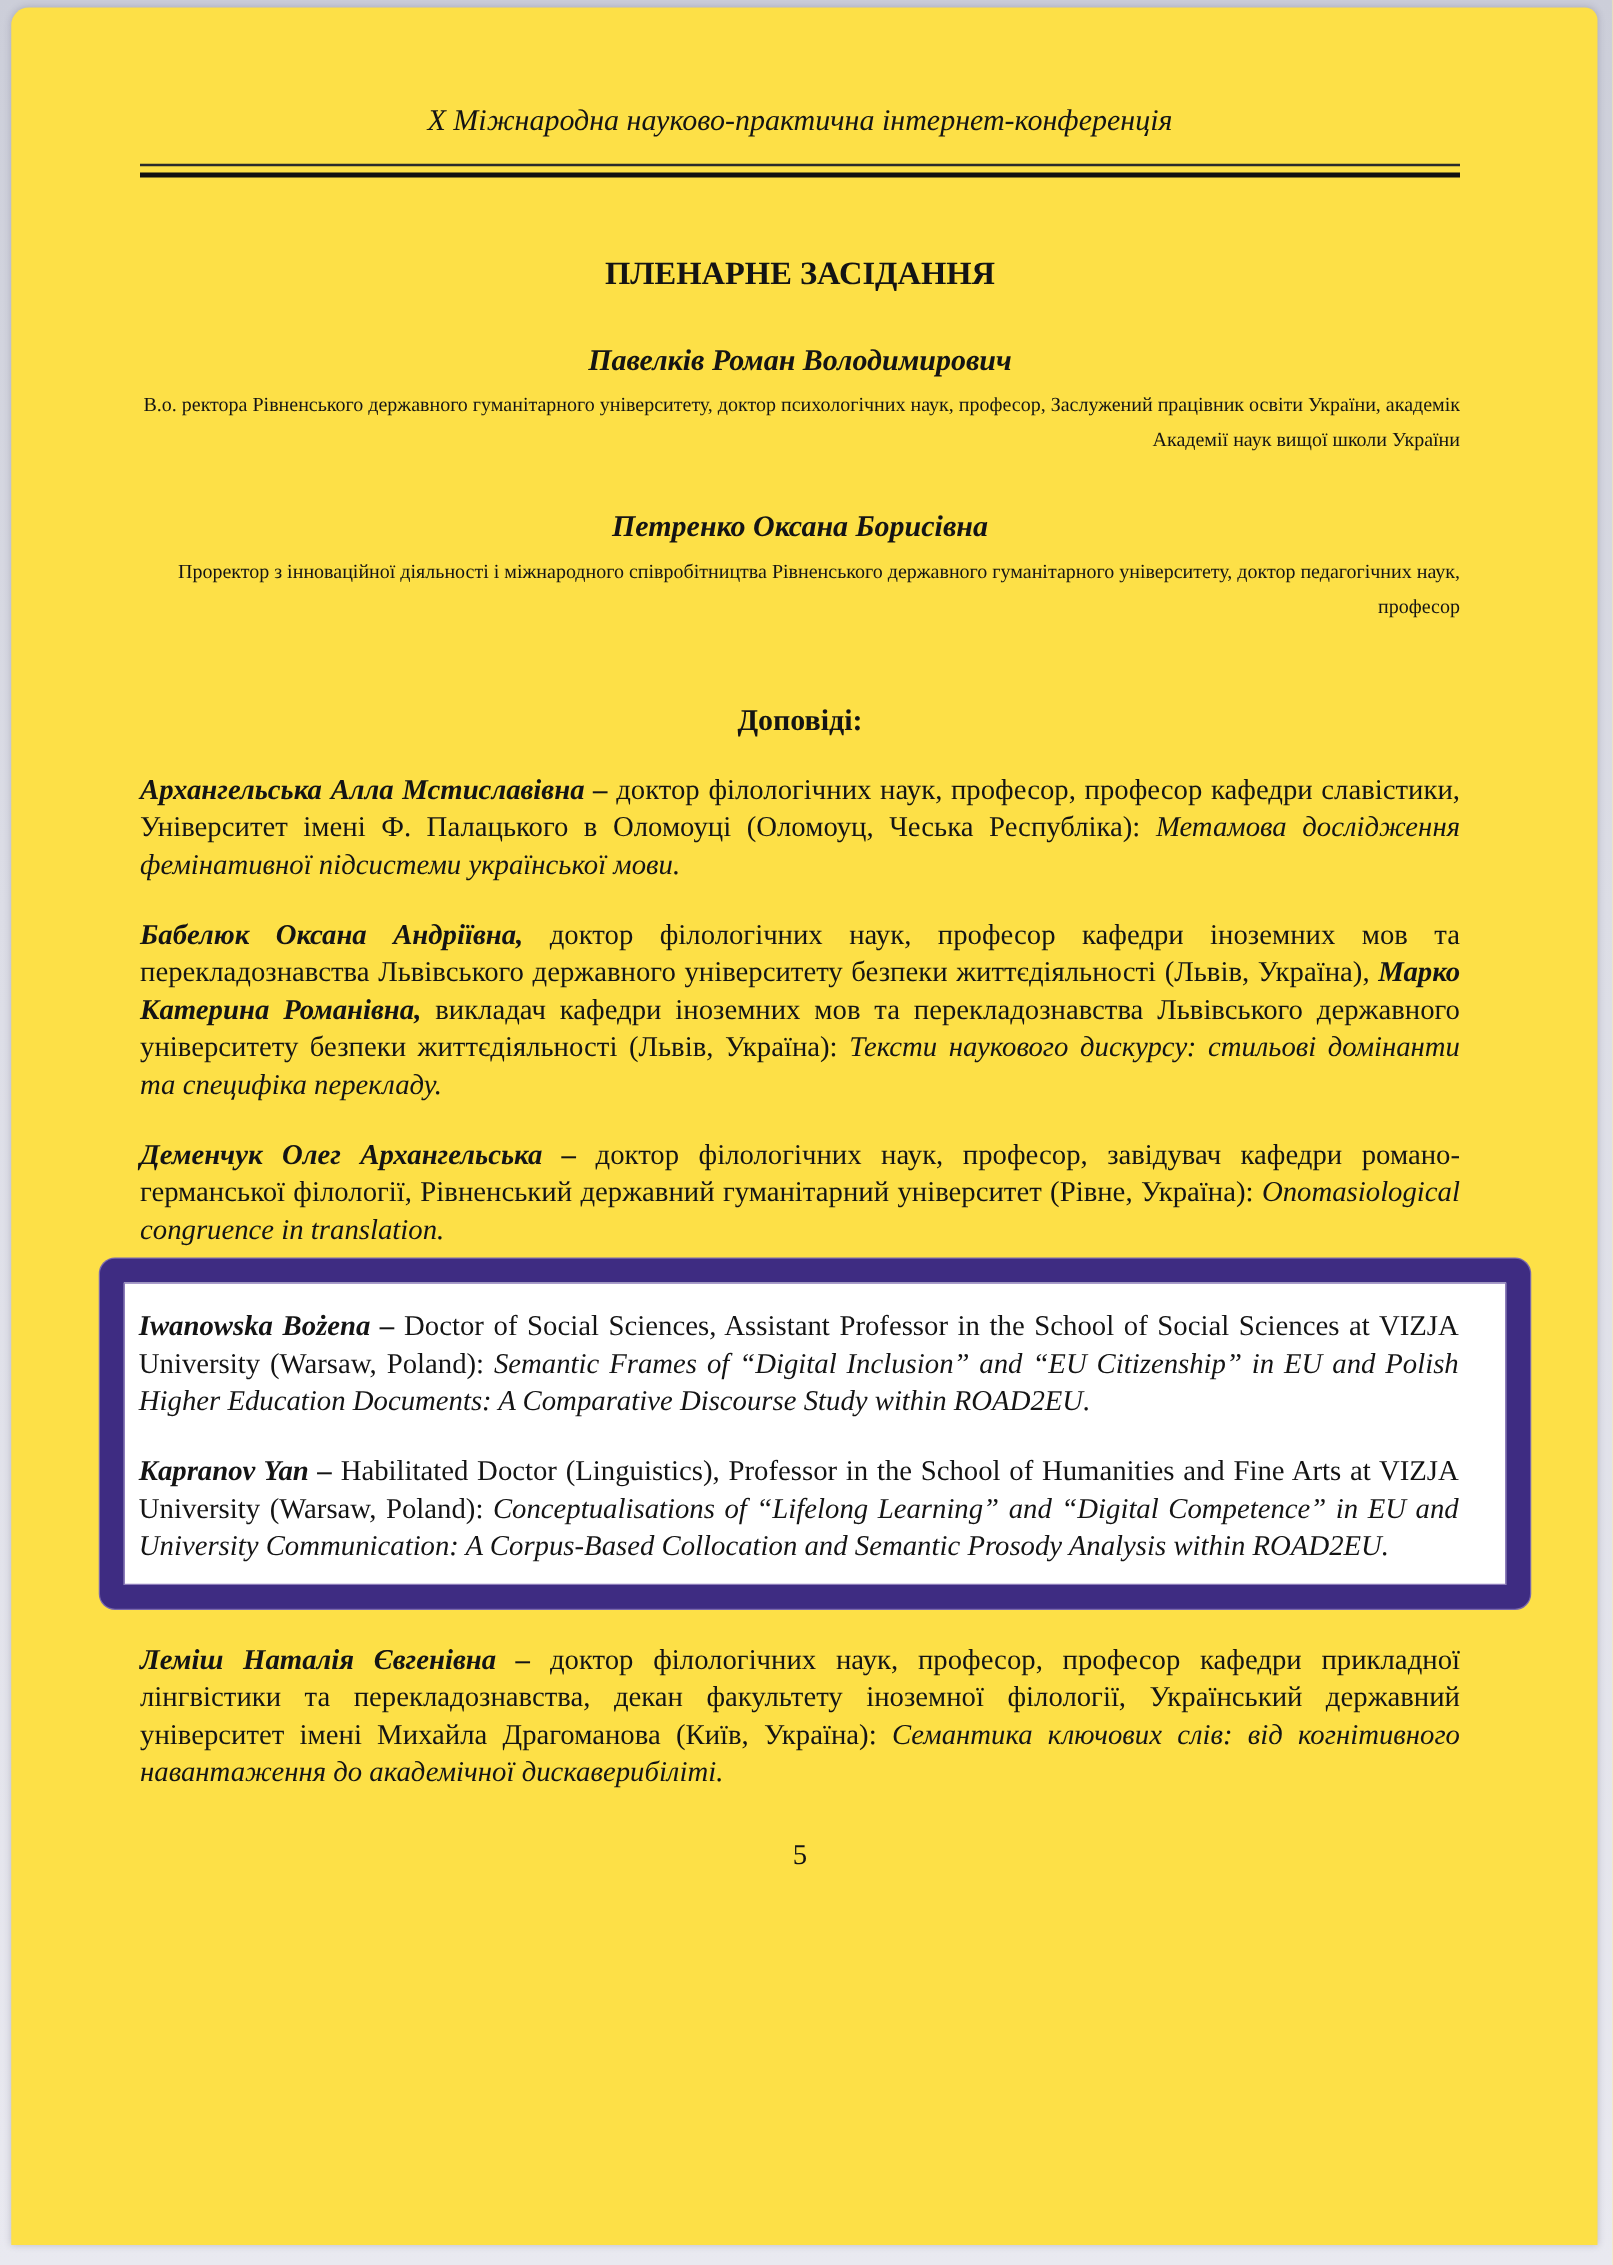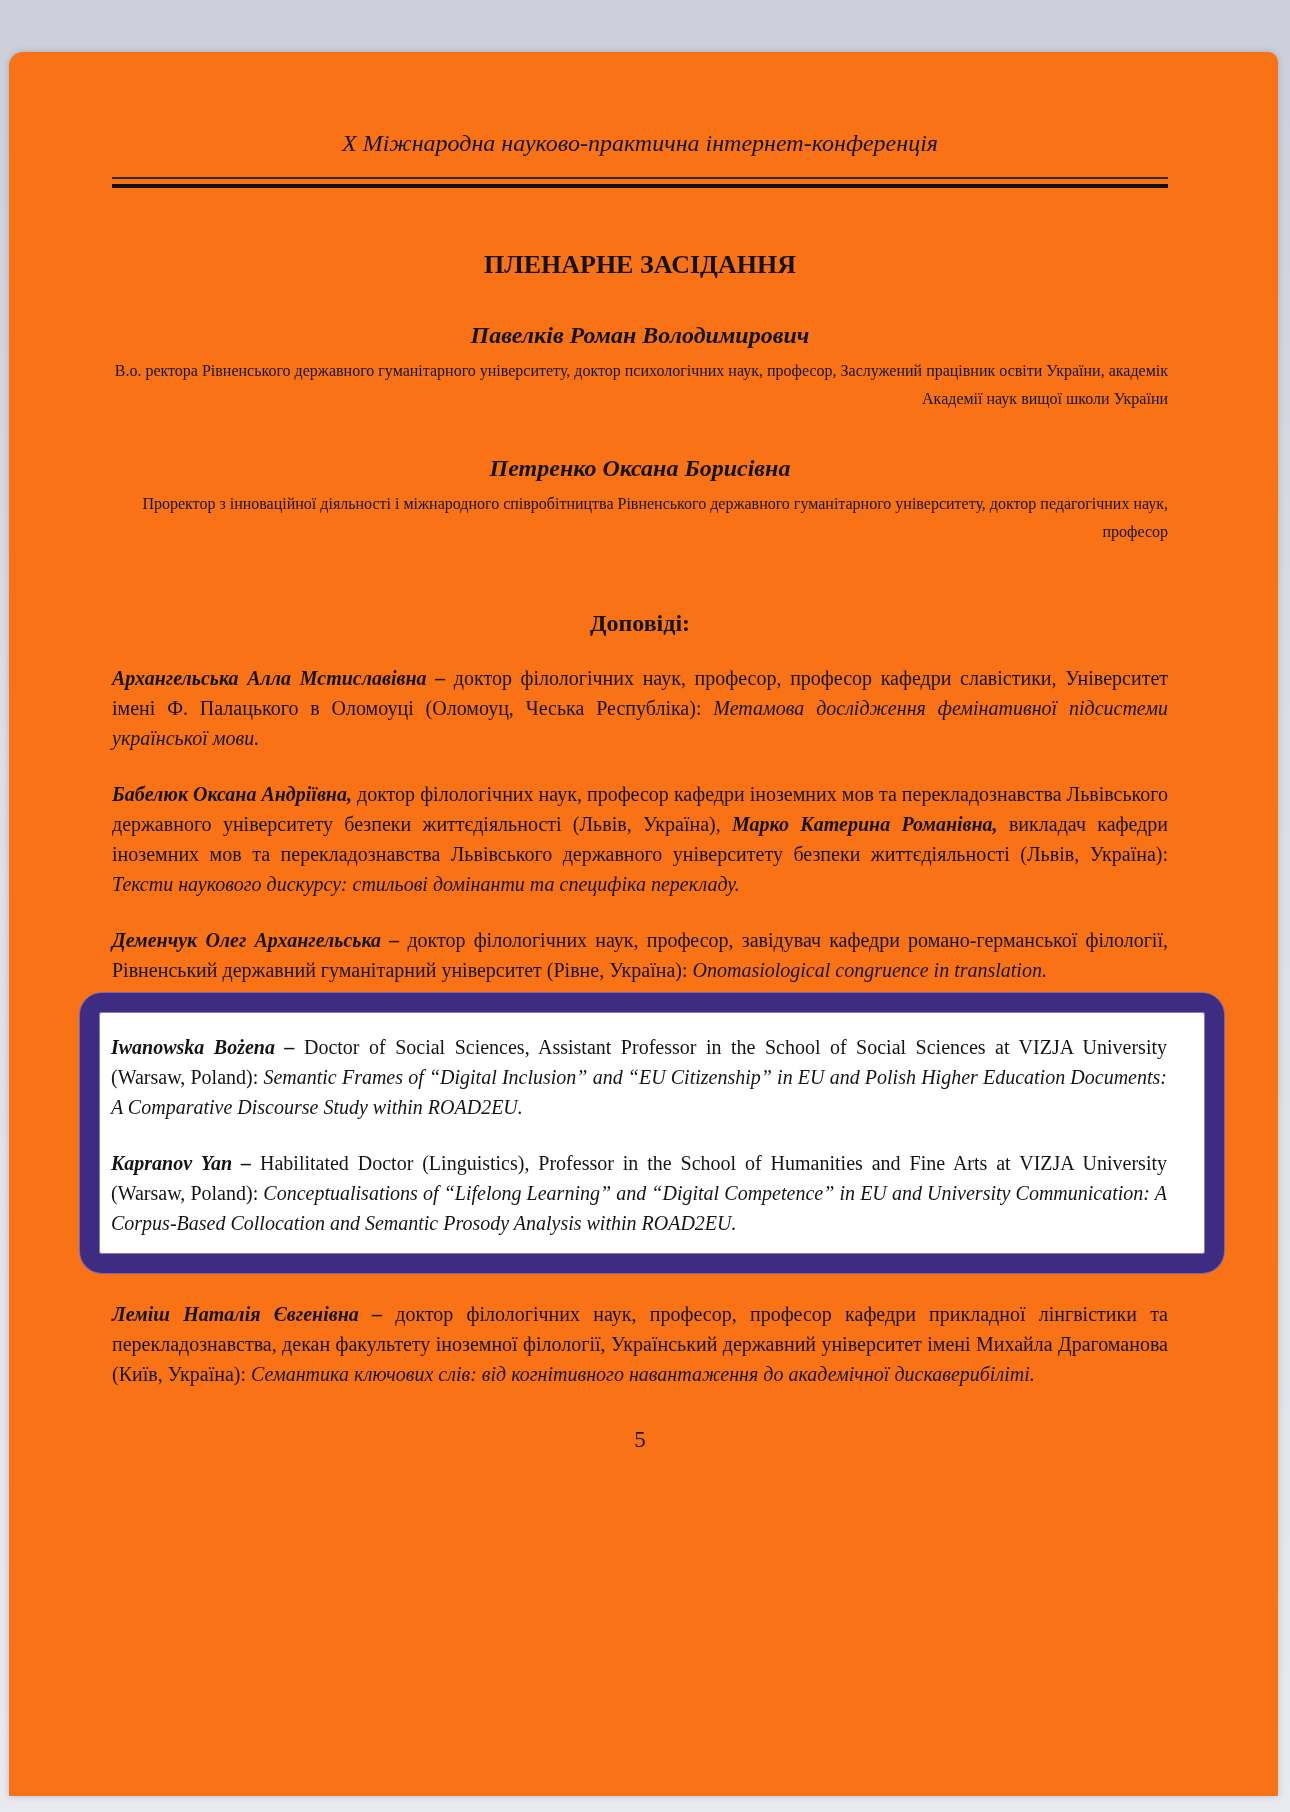--- a/index.html
+++ b/index.html
@@ -7,25 +7,24 @@
     width: 1290px; height: 1812px;
     position: relative;
     background: linear-gradient(180deg, #ccced9 0%, #dcdde6 40%, #e9e9f0 100%);
     font-family: "Liberation Serif", "DejaVu Serif", serif;
     color: #141414;
     overflow: hidden;
   }
   .page {
     position: absolute;
     left: 9px; top: 6px; right: 12px; bottom: 16px;
-    background: #f97316;
+    background: #fde047;
     border-radius: 14px 10px 0 0;
     box-shadow: 0 0 6px rgba(60,60,90,0.25);
     overflow: hidden;
-    margin-top: 46px;
   }
   .content {
     padding: 0 110px 0 103px; 
   }
   
   .doc-header { margin-top: 78px; text-align: center; font-style: italic; }
   .doc-header .line1 { font-size: 24px; line-height: 27px; }
   .doc-header .line2 { font-size: 25px; line-height: 29px; letter-spacing: 0.5px; }
   .double-rule {
     margin-top: 20px; height: 5px;
@@ -35,32 +34,32 @@
   
   .h-plenary  { margin-top: 62px;  text-align: center; font-weight: 700; font-size: 26px; }
   .h-welcome  { margin-top: 38px;  text-align: center; font-weight: 700; font-size: 24px; }
   .speaker-name { margin-top: 42px; text-align: center; font-weight: 700; font-style: italic; font-size: 24px; }
   .speaker-desc { margin-top: 8px; text-align: right; font-size: 16px; line-height: 28px; }
   .h-reports  { margin-top: 64px; text-align: center; font-weight: 700; font-size: 24px; }
   
   .entries { margin-top: 14px; }
   p.entry {
     margin: 26px 0 0 0;
-    font-size: 20px;
+    font-size: 23px;
     line-height: 30px;
     text-align: justify;
   }
   .seg-name   { font-weight: 700; font-style: italic; }
   .seg-italic { font-style: italic; }
   
   .highlight-box {
     position: relative; z-index: 2;
     margin: 8px -56px 22px -32px;
     border: 19px solid #3e2c82;
-    border-radius: 22px;
+    border-radius: 12px;
     box-shadow: 0 0 0 1px #7a68ad, inset 0 0 0 1px #8d7cba;
     padding: 0 38px 16px 12px;
     background: #ffffff;
   }
   .highlight-box p.entry:first-child { margin-top: 20px; }
   
   .page-number { margin-top: 38px; text-align: center; font-size: 23px; }
 </style>
 </head>
 <body>

